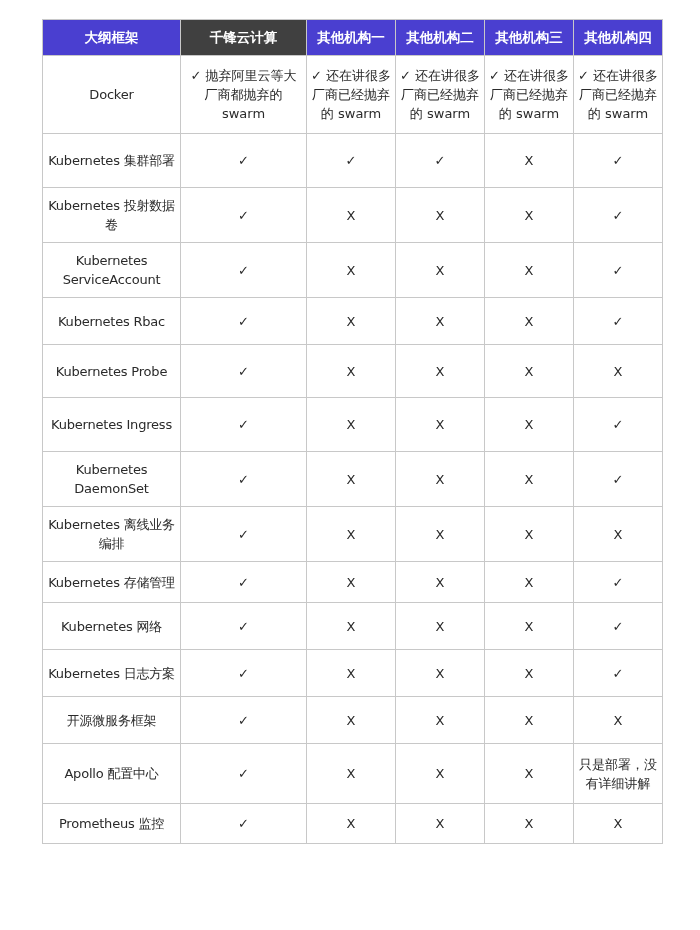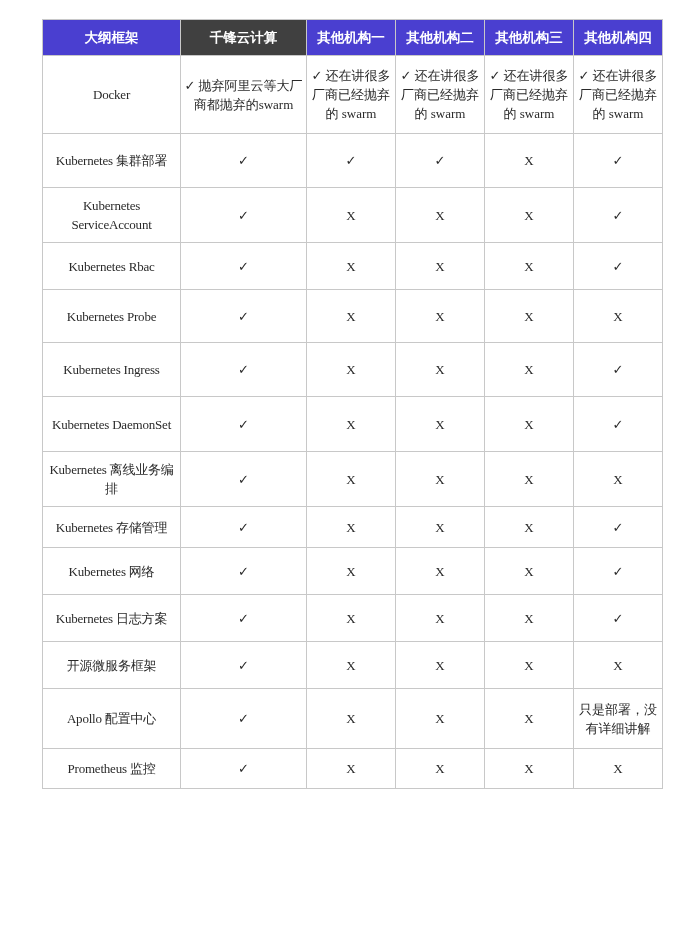--- a/index.html
+++ b/index.html
@@ -1,19 +1,19 @@
 <!DOCTYPE html>
 <html><head>
   <meta charset="utf-8">
   <style>
     html, body { margin: 0; padding: 0; background: #ffffff; }
     body { width: 700px; height: 930px; position: relative; overflow: hidden;
            font-family: "DejaVu Sans", "Liberation Sans", sans-serif; color: #222; }
     table.cmp { position: absolute; left: 42px; top: 19px; border-collapse: collapse;
-                table-layout: fixed; width: 620px; font-family: Liberation Serif, serif; }
+                table-layout: fixed; width: 620px; }
     table.cmp th, table.cmp td { border: 1px solid #c8c8c8; text-align: center;
                 vertical-align: middle; padding: 0 3px; font-size: 13px; line-height: 19px; }
     table.cmp th { color: #ffffff; font-weight: bold; font-size: 13.5px; height: 35px; background: #4a3fd0; }
     table.cmp th.brand { background: #404040; }
     table.cmp td { font-weight: normal; color: #2a2a2a; }
     td.feat { font-size: 12.5px; letter-spacing: -0.2px; }
     td.mark { font-size: 14px; }
     td.note { font-size: 12.5px; }
   </style>
 </head>
@@ -45,20 +45,28 @@
         <td class="note">✓ 还在讲很多厂商已经抛弃的 swarm</td>
         <td class="note">✓ 还在讲很多厂商已经抛弃的 swarm</td>
         <td class="note">✓ 还在讲很多厂商已经抛弃的 swarm</td>
         <td class="note">✓ 还在讲很多厂商已经抛弃的 swarm</td>
       </tr>
       <tr style="height: 54px;">
         <td class="feat">Kubernetes 集群部署</td>
         <td class="mark">✓</td>
         <td class="mark">✓</td>
         <td class="mark">✓</td>
+        <td class="mark">X</td>
+        <td class="mark">✓</td>
+      </tr>
+      <tr style="height: 55px;">
+        <td class="feat">Kubernetes 投射数据卷</td>
+        <td class="mark">✓</td>
+        <td class="mark">X</td>
+        <td class="mark">X</td>
         <td class="mark">X</td>
         <td class="mark">✓</td>
       </tr>
       <tr style="height: 55px;">
         <td class="feat">Kubernetes ServiceAccount</td>
         <td class="mark">✓</td>
         <td class="mark">X</td>
         <td class="mark">X</td>
         <td class="mark">X</td>
         <td class="mark">✓</td>

